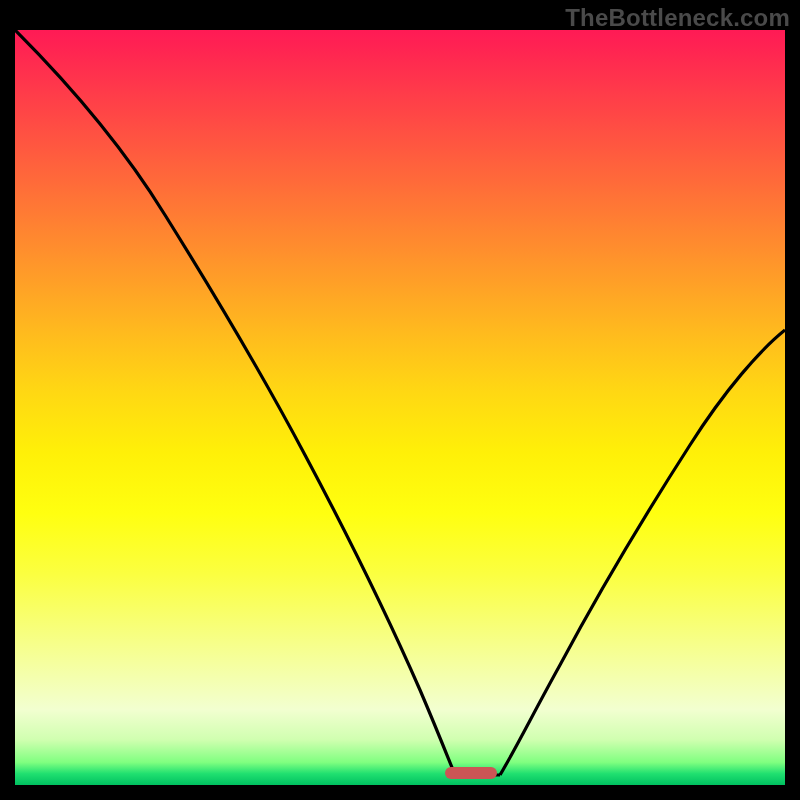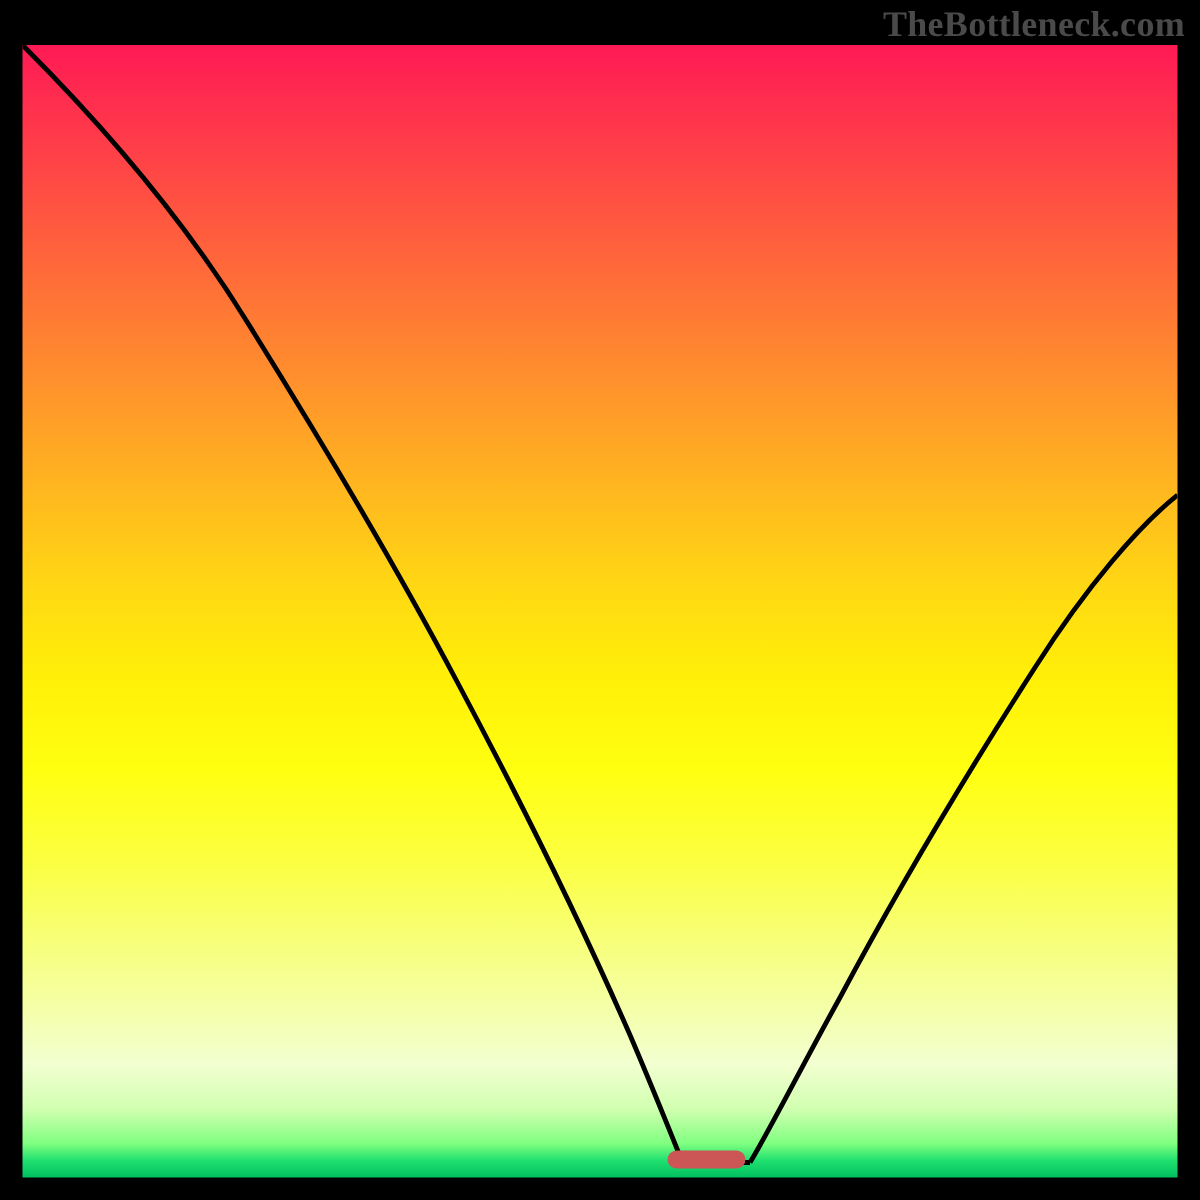--- a/index.html
+++ b/index.html
@@ -14,21 +14,21 @@
     position: relative;
     width: 800px;
     height: 800px;
     background: #000;
   }
   .watermark {
     position: absolute;
     top: 4px;
     right: 10px;
     color: #4a4a4a;
-    font-family: Liberation Serif, serif;
+    font-family: Liberation Sans, sans-serif;
     font-size: 24px;
     font-weight: 600;
     letter-spacing: 0.2px;
     z-index: 10;
   }
   .plot-area {
     position: absolute;
     left: 15px;
     top: 30px;
     width: 770px;

